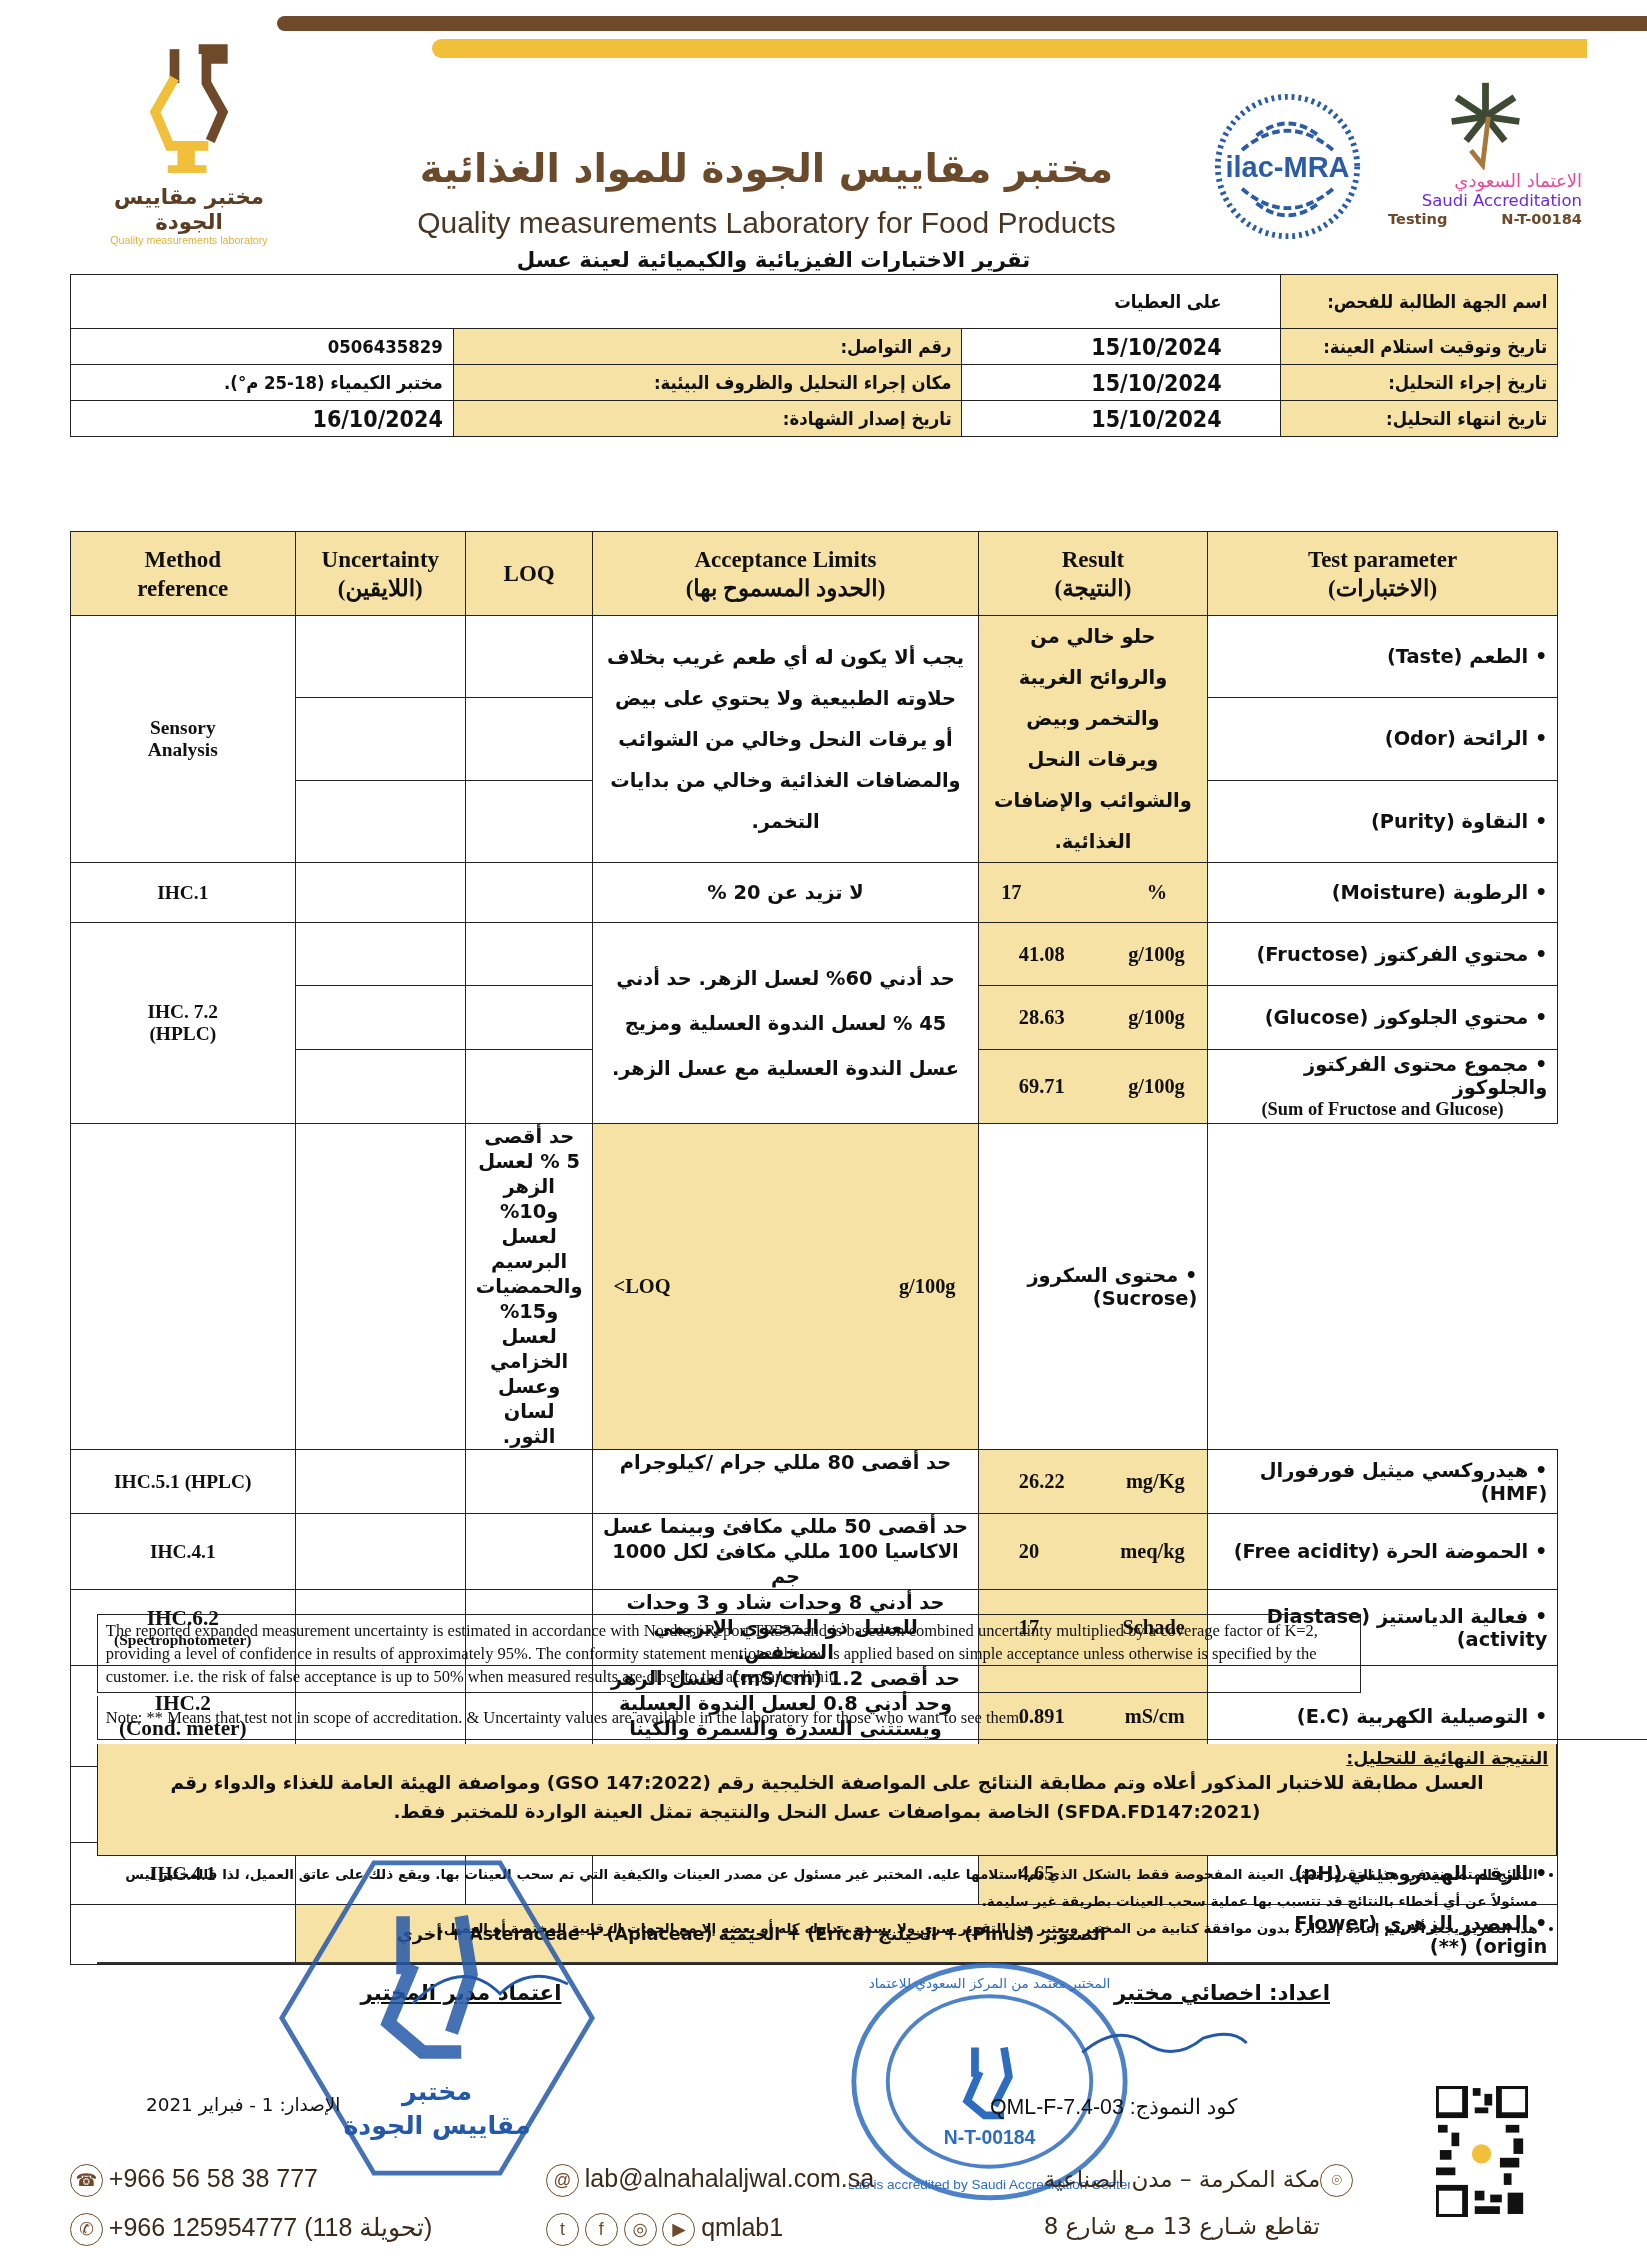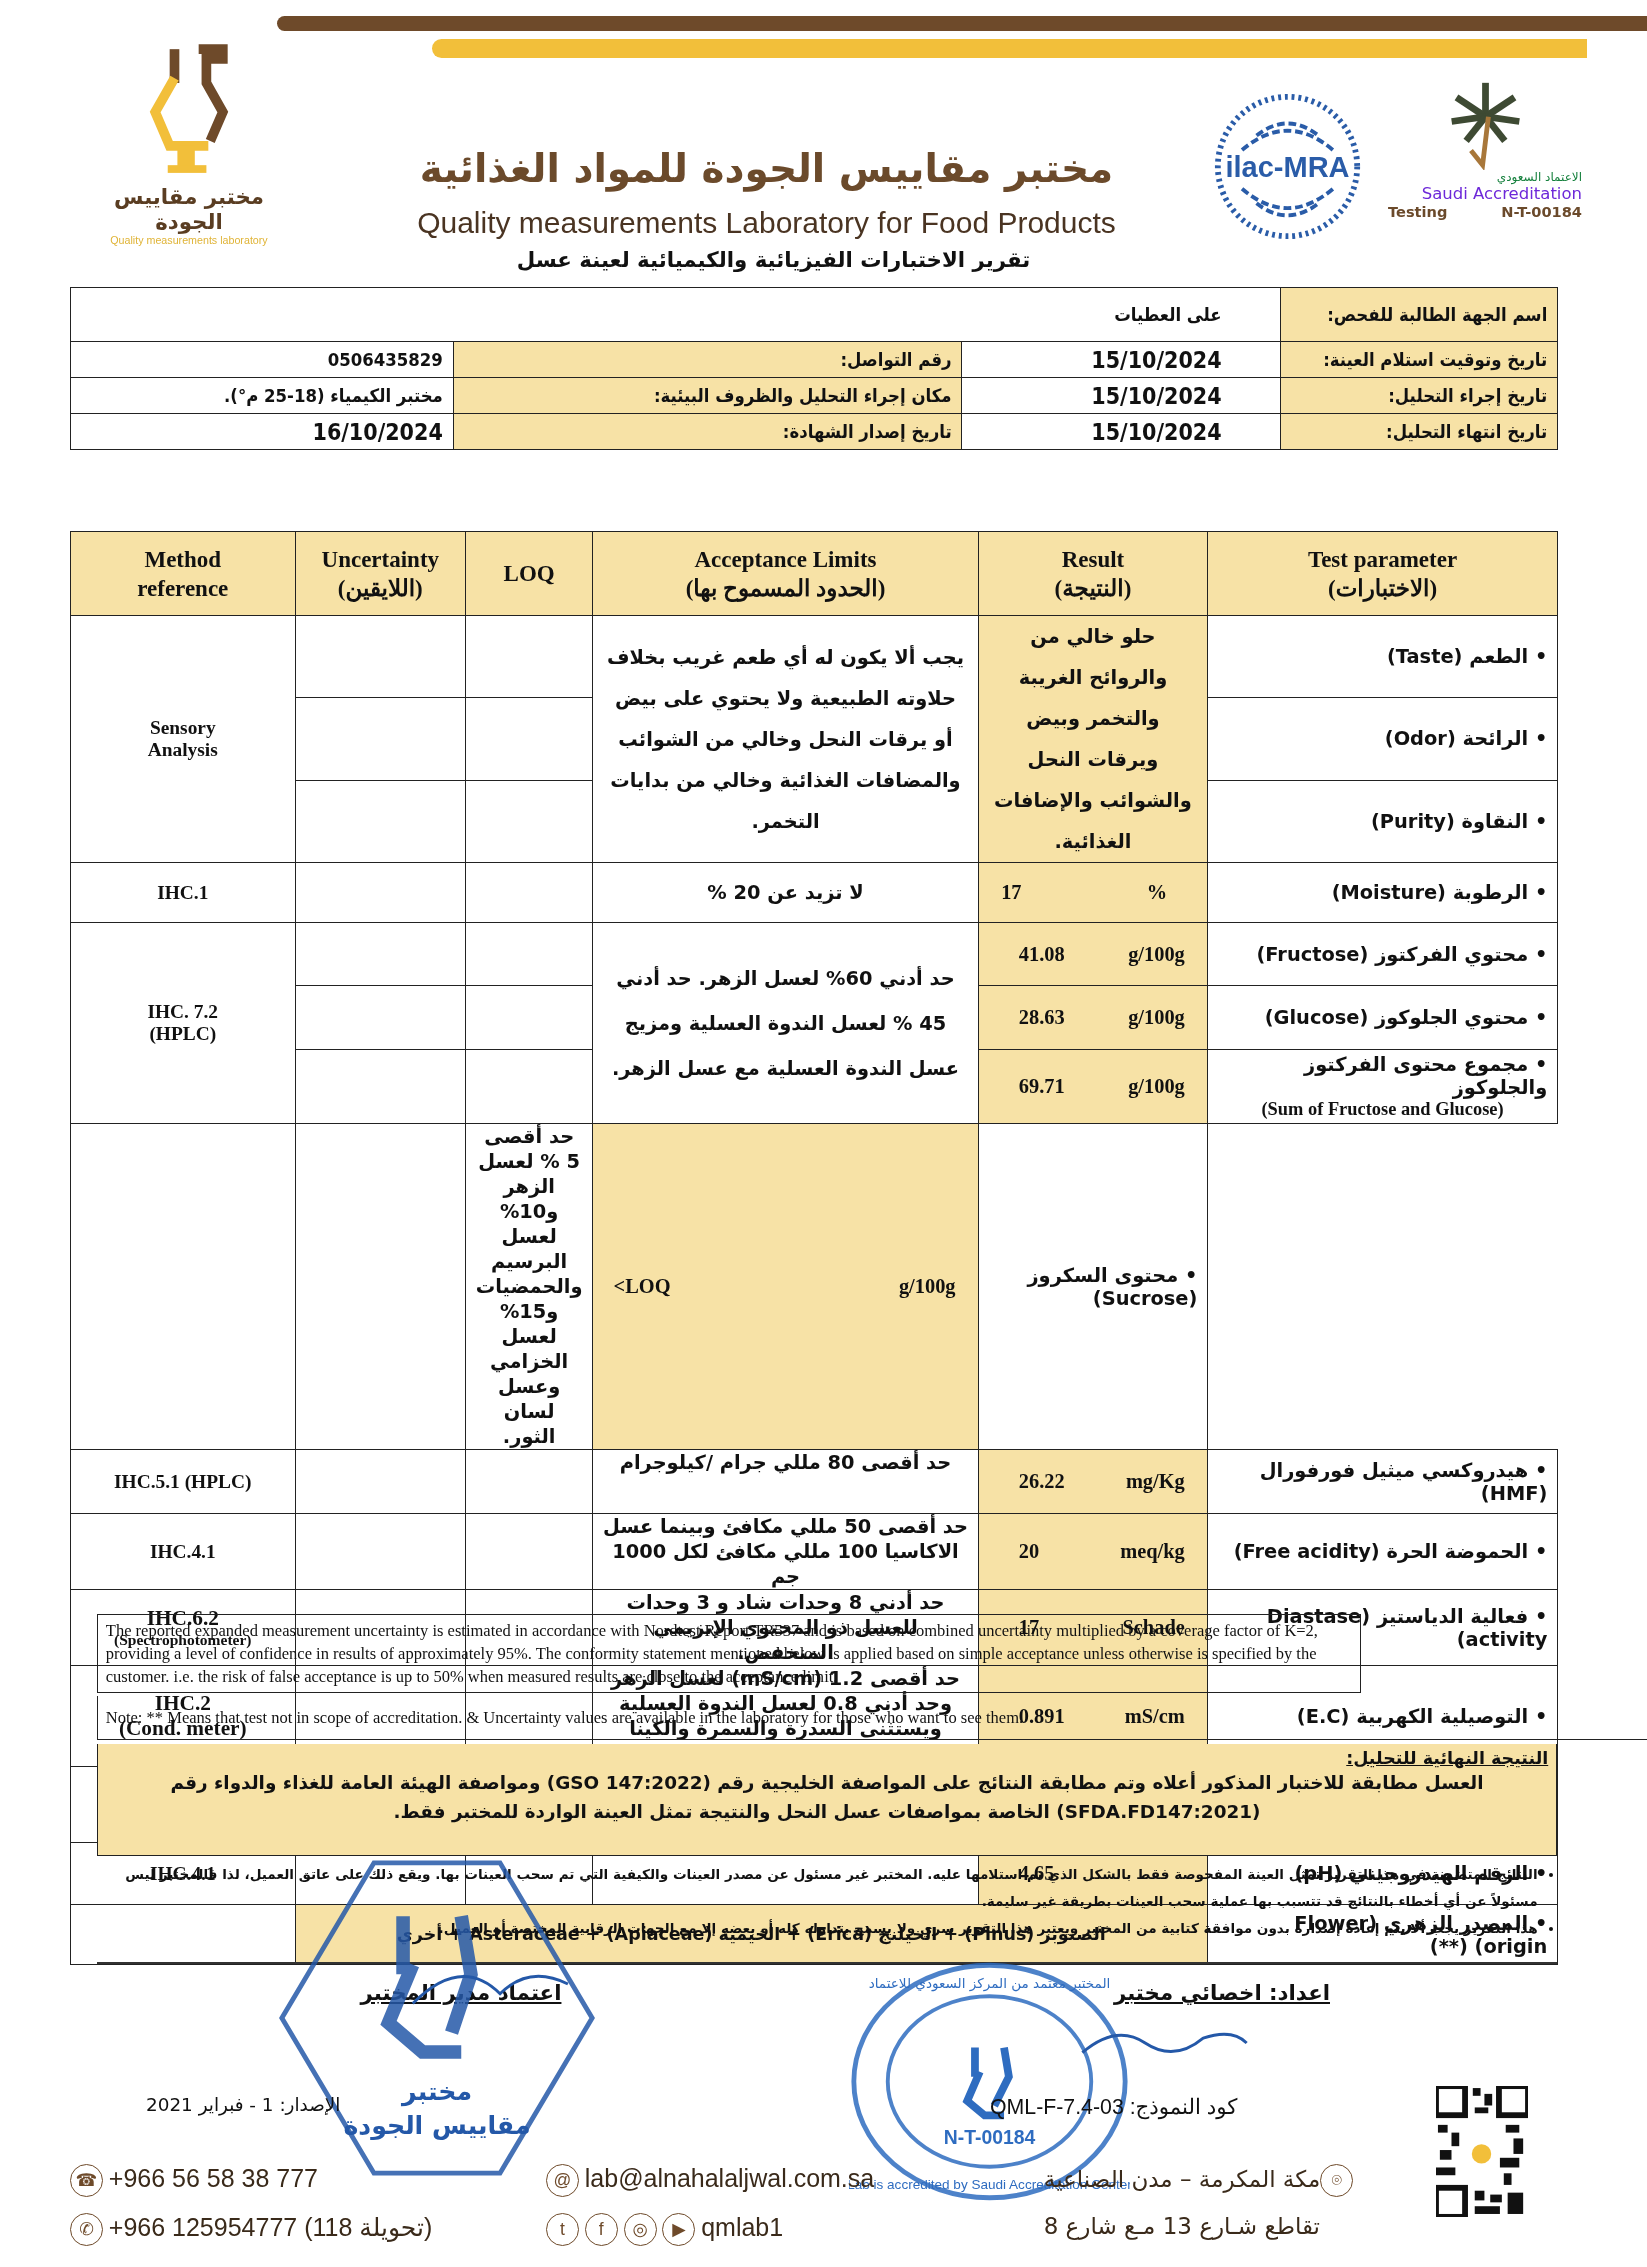--- a/index.html
+++ b/index.html
@@ -9,26 +9,26 @@
   .bar-yellow{left:432px;top:39px;width:1155px;height:19.4px;background:#f2bf3a;border-radius:11.6px 0 0 11.6px;}
   
   .logo-left{left:87px;top:44px;width:204px;height:204px;text-align:center;}
   .logo-left .ar{font-family:"DejaVu Sans",sans-serif;font-weight:bold;font-size:21.3px;color:#5a3d22;direction:rtl;}
   .logo-left .en{font-family:"Liberation Sans",sans-serif;font-size:10.7px;color:#e0b437;}
   .title-ar{left:388px;top:146px;width:757px;text-align:center;font-family:"DejaVu Sans",sans-serif;font-weight:bold;font-size:39px;color:#6b4a2b;direction:rtl;}
   .title-en{left:388px;top:206px;width:757px;text-align:center;font-family:"Liberation Sans",sans-serif;font-size:30px;color:#4a3422;}
   .title-sub{left:395px;top:247px;width:757px;text-align:center;font-family:"DejaVu Sans",sans-serif;font-weight:bold;font-size:21.3px;color:#111;direction:rtl;}
   .ilac{left:1213px;top:92px;width:150px;height:150px;}
   .saudi{left:1388px;top:73px;width:194px;height:180px;text-align:right;}
-  .saudi .ar{font-family:"DejaVu Sans",sans-serif;font-size:12px;color:#15803d;direction:rtl;}
+  .saudi .ar{font-family:"DejaVu Sans",sans-serif;font-size:18px;color:#ec4899;direction:rtl;}
   .saudi .en1{font-family:"DejaVu Sans",sans-serif;font-size:16.5px;color:#6d28d9;}
   .saudi .en2{font-family:"DejaVu Sans",sans-serif;font-size:14.6px;color:#6b4a2b;font-weight:bold;display:flex;justify-content:space-between;}
   
   table{border-collapse:collapse;}
-  .info{left:70px;top:287px;width:1488px;}
+  .info{left:70px;top:274px;width:1488px;}
   .info td{border:1.9px solid #222;height:35px;font-family:"DejaVu Sans Condensed","DejaVu Sans",sans-serif;font-weight:bold;font-size:18.4px;padding:0 9.7px;direction:rtl;}
   .info td.lbl{background:#f7e2a6;text-align:right;}
   .info td.val{text-align:right;}
   .info td.val-l{text-align:left;direction:ltr;}
   .res{left:70px;top:503px;width:1488px;margin-top:28px;}
   .res td,.res th{border:1.9px solid #222;font-weight:bold;}
   .res th{background:#f7e2a6;font-size:23px;line-height:29px;height:81px;font-weight:bold;}
   .res td{font-size:19.4px;text-align:center;}
   .ar-small{font-family:"DejaVu Sans",sans-serif;font-size:15.5px;direction:rtl;text-align:right;line-height:25px;}
   .param{font-family:"DejaVu Sans",sans-serif;font-size:16.5px;direction:rtl;text-align:right !important;padding:0 9.7px;}

